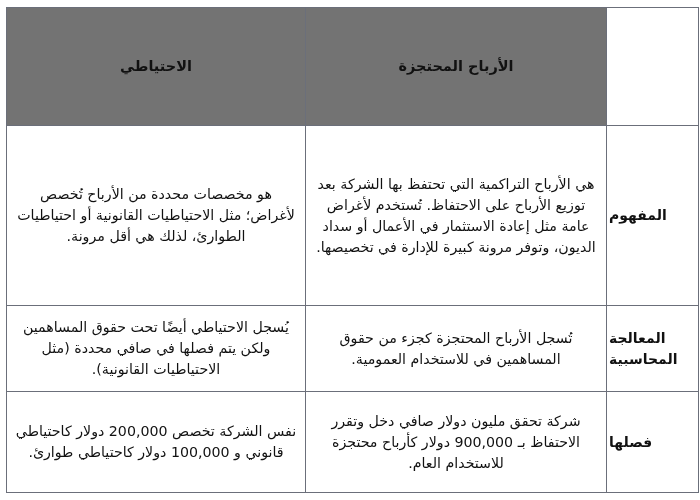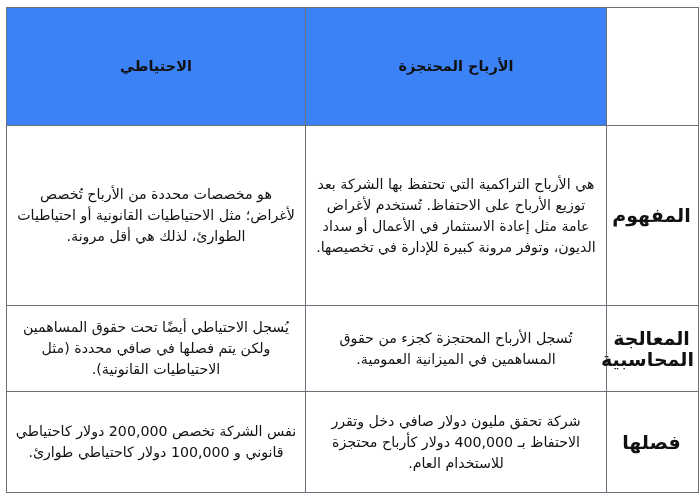--- a/index.html
+++ b/index.html
@@ -34,30 +34,30 @@
       text-align: center;
       font-size: 14.2px;
       line-height: 21px;
       font-weight: normal;
     }
     th {
       font-weight: bold;
       font-size: 14.5px;
     }
     th.head {
-      background: #3b82f6;
+      background: #737373;
     }
     th.corner {
       background: #ffffff;
     }
     td.row-label {
       font-weight: bold;
-      text-align: center;
+      text-align: left;
       padding: 0 4px 0 2px;
-      font-size: 19px;
+      font-size: 14px;
     }
     col.c-label { width: 92px; }
     col.c-retained { width: 301px; }
     col.c-reserve { width: 299px; }
     tr.r-head { height: 118px; }
     tr.r-concept { height: 180px; }
     tr.r-accounting { height: 86px; }
     tr.r-example { height: 101px; }
   </style>
 </head>
@@ -76,23 +76,23 @@
       <th class="head">الأرباح المحتجزة</th>
       <th class="head">الاحتياطي</th>
     </tr>
     <tr class="r-concept">
       <td class="row-label">المفهوم</td>
       <td>هي الأرباح التراكمية التي تحتفظ بها الشركة بعد توزيع الأرباح على الاحتفاظ. تُستخدم لأغراض عامة مثل إعادة الاستثمار في الأعمال أو سداد الديون، وتوفر مرونة كبيرة للإدارة في تخصيصها.</td>
       <td>هو مخصصات محددة من الأرباح تُخصص لأغراض؛ مثل الاحتياطيات القانونية أو احتياطيات الطوارئ، لذلك هي أقل مرونة.</td>
     </tr>
     <tr class="r-accounting">
       <td class="row-label">المعالجة المحاسبية</td>
-      <td>تُسجل الأرباح المحتجزة كجزء من حقوق المساهمين في الميزانية العمومية.</td>
+      <td>تُسجل الأرباح المحتجزة كجزء من حقوق المساهمين في للاستخدام العمومية.</td>
       <td>يُسجل الاحتياطي أيضًا تحت حقوق المساهمين ولكن يتم فصلها في صافي محددة (مثل الاحتياطيات القانونية).</td>
     </tr>
     <tr class="r-example">
       <td class="row-label">فصلها</td>
-      <td>شركة تحقق مليون دولار صافي دخل وتقرر الاحتفاظ بـ 400,000 دولار كأرباح محتجزة للاستخدام العام.</td>
+      <td>شركة تحقق مليون دولار صافي دخل وتقرر الاحتفاظ بـ 900,000 دولار كأرباح محتجزة للاستخدام العام.</td>
       <td>نفس الشركة تخصص 200,000 دولار كاحتياطي قانوني و 100,000 دولار كاحتياطي طوارئ.</td>
     </tr>
   </tbody>
     </table>
 </div>
 
 </body></html>

